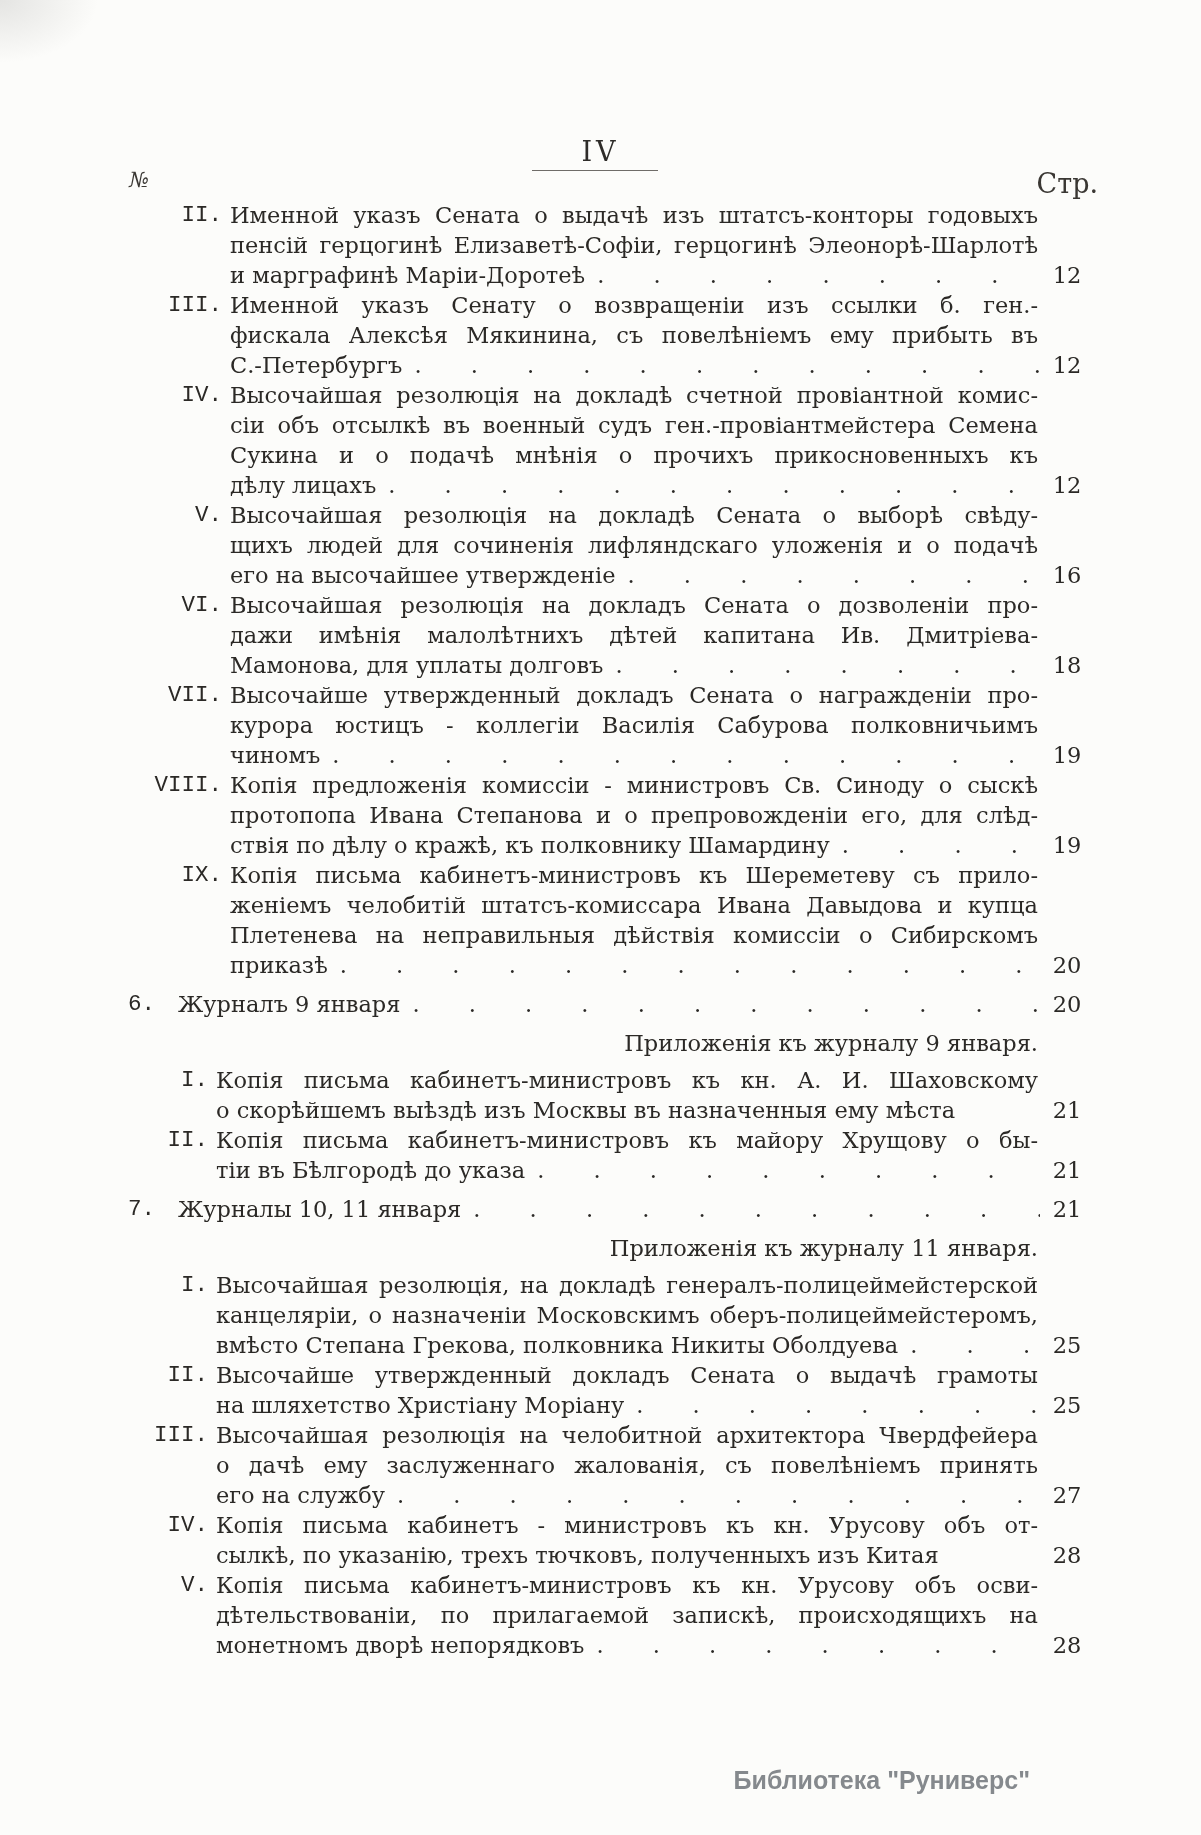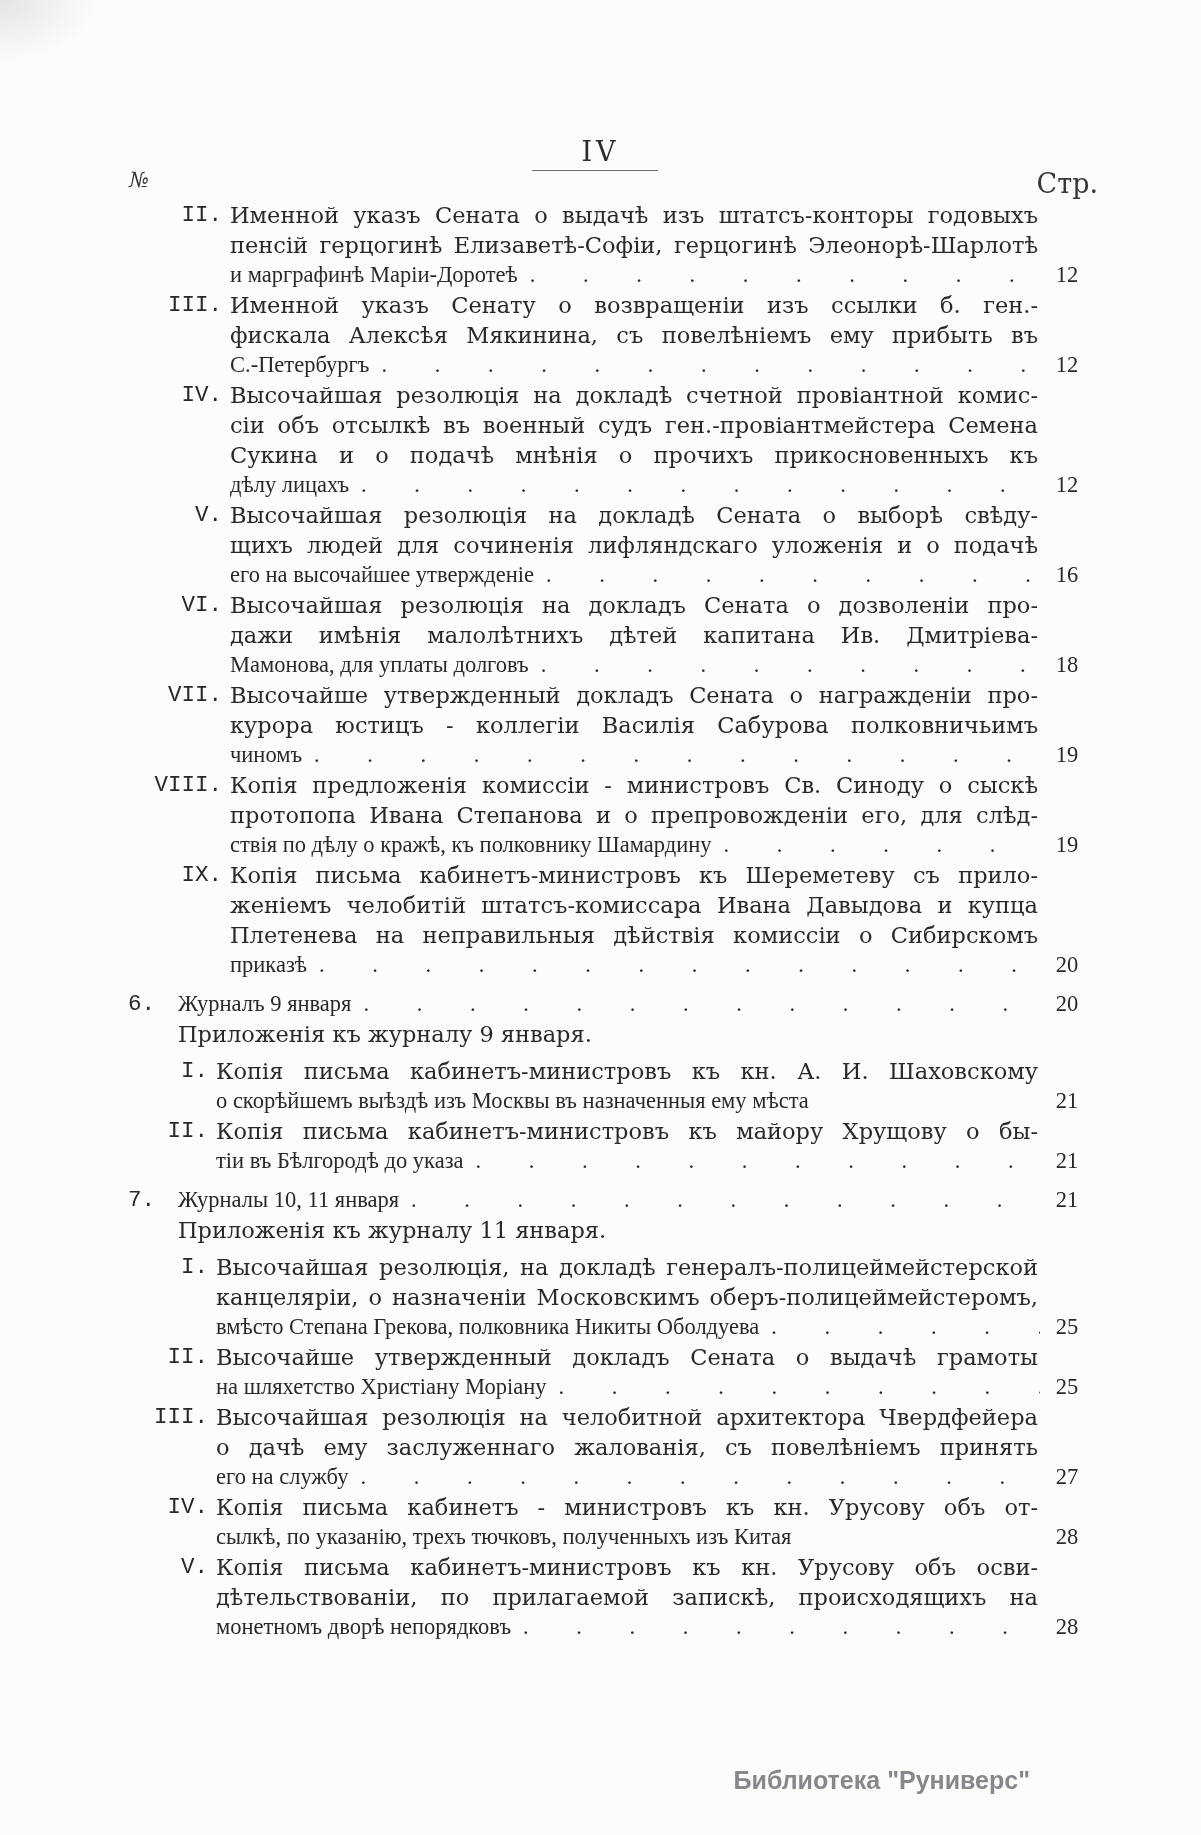--- a/index.html
+++ b/index.html
@@ -34,33 +34,33 @@
 
   
   .toc {
     position: absolute; left: 128px; top: 200px; width: 962px;
     font-size: 22.5px; line-height: 30px;
   }
   .entry { position: relative; }
   .entry.item1 { padding-left: 102px; }
   .entry.item2 { padding-left: 88px; }
   .entry.main  { padding-left: 50px; margin-top: 9px; }
-  .entry.heading { padding-left: 50px; margin-bottom: 7px; }
+  .entry.heading { padding-left: 50px; margin-top: 9px; margin-bottom: 7px; text-align: right; }
   .num { position: absolute; left: 0; top: 0; font-family: Liberation Mono, monospace; }
   .item1 .num { width: 94px; text-align: right; }
   .item2 .num { width: 80px; text-align: right; }
   .main  .num { width: 42px; text-align: left; }
   .jline {
     text-align: justify;
     text-align-last: justify;
     padding-right: 52px;
     white-space: nowrap;
   }
   .pline { padding-right: 52px; }
-  .lline { display: flex; align-items: baseline; font-family: Liberation Serif, serif; }
+  .lline { display: flex; align-items: baseline; }
   .lline .ltxt { white-space: nowrap; }
   .leader {
     flex: 1 1 auto; overflow: hidden; white-space: nowrap;
     margin: 0 4px 0 12px; min-width: 0;
     color: #2b2926;
   }
   .leader::before {
     content: ". . . . . . . . . . . . . . . . . . . . . . . . . . . . . . . .";
     letter-spacing: 21px;
   }

